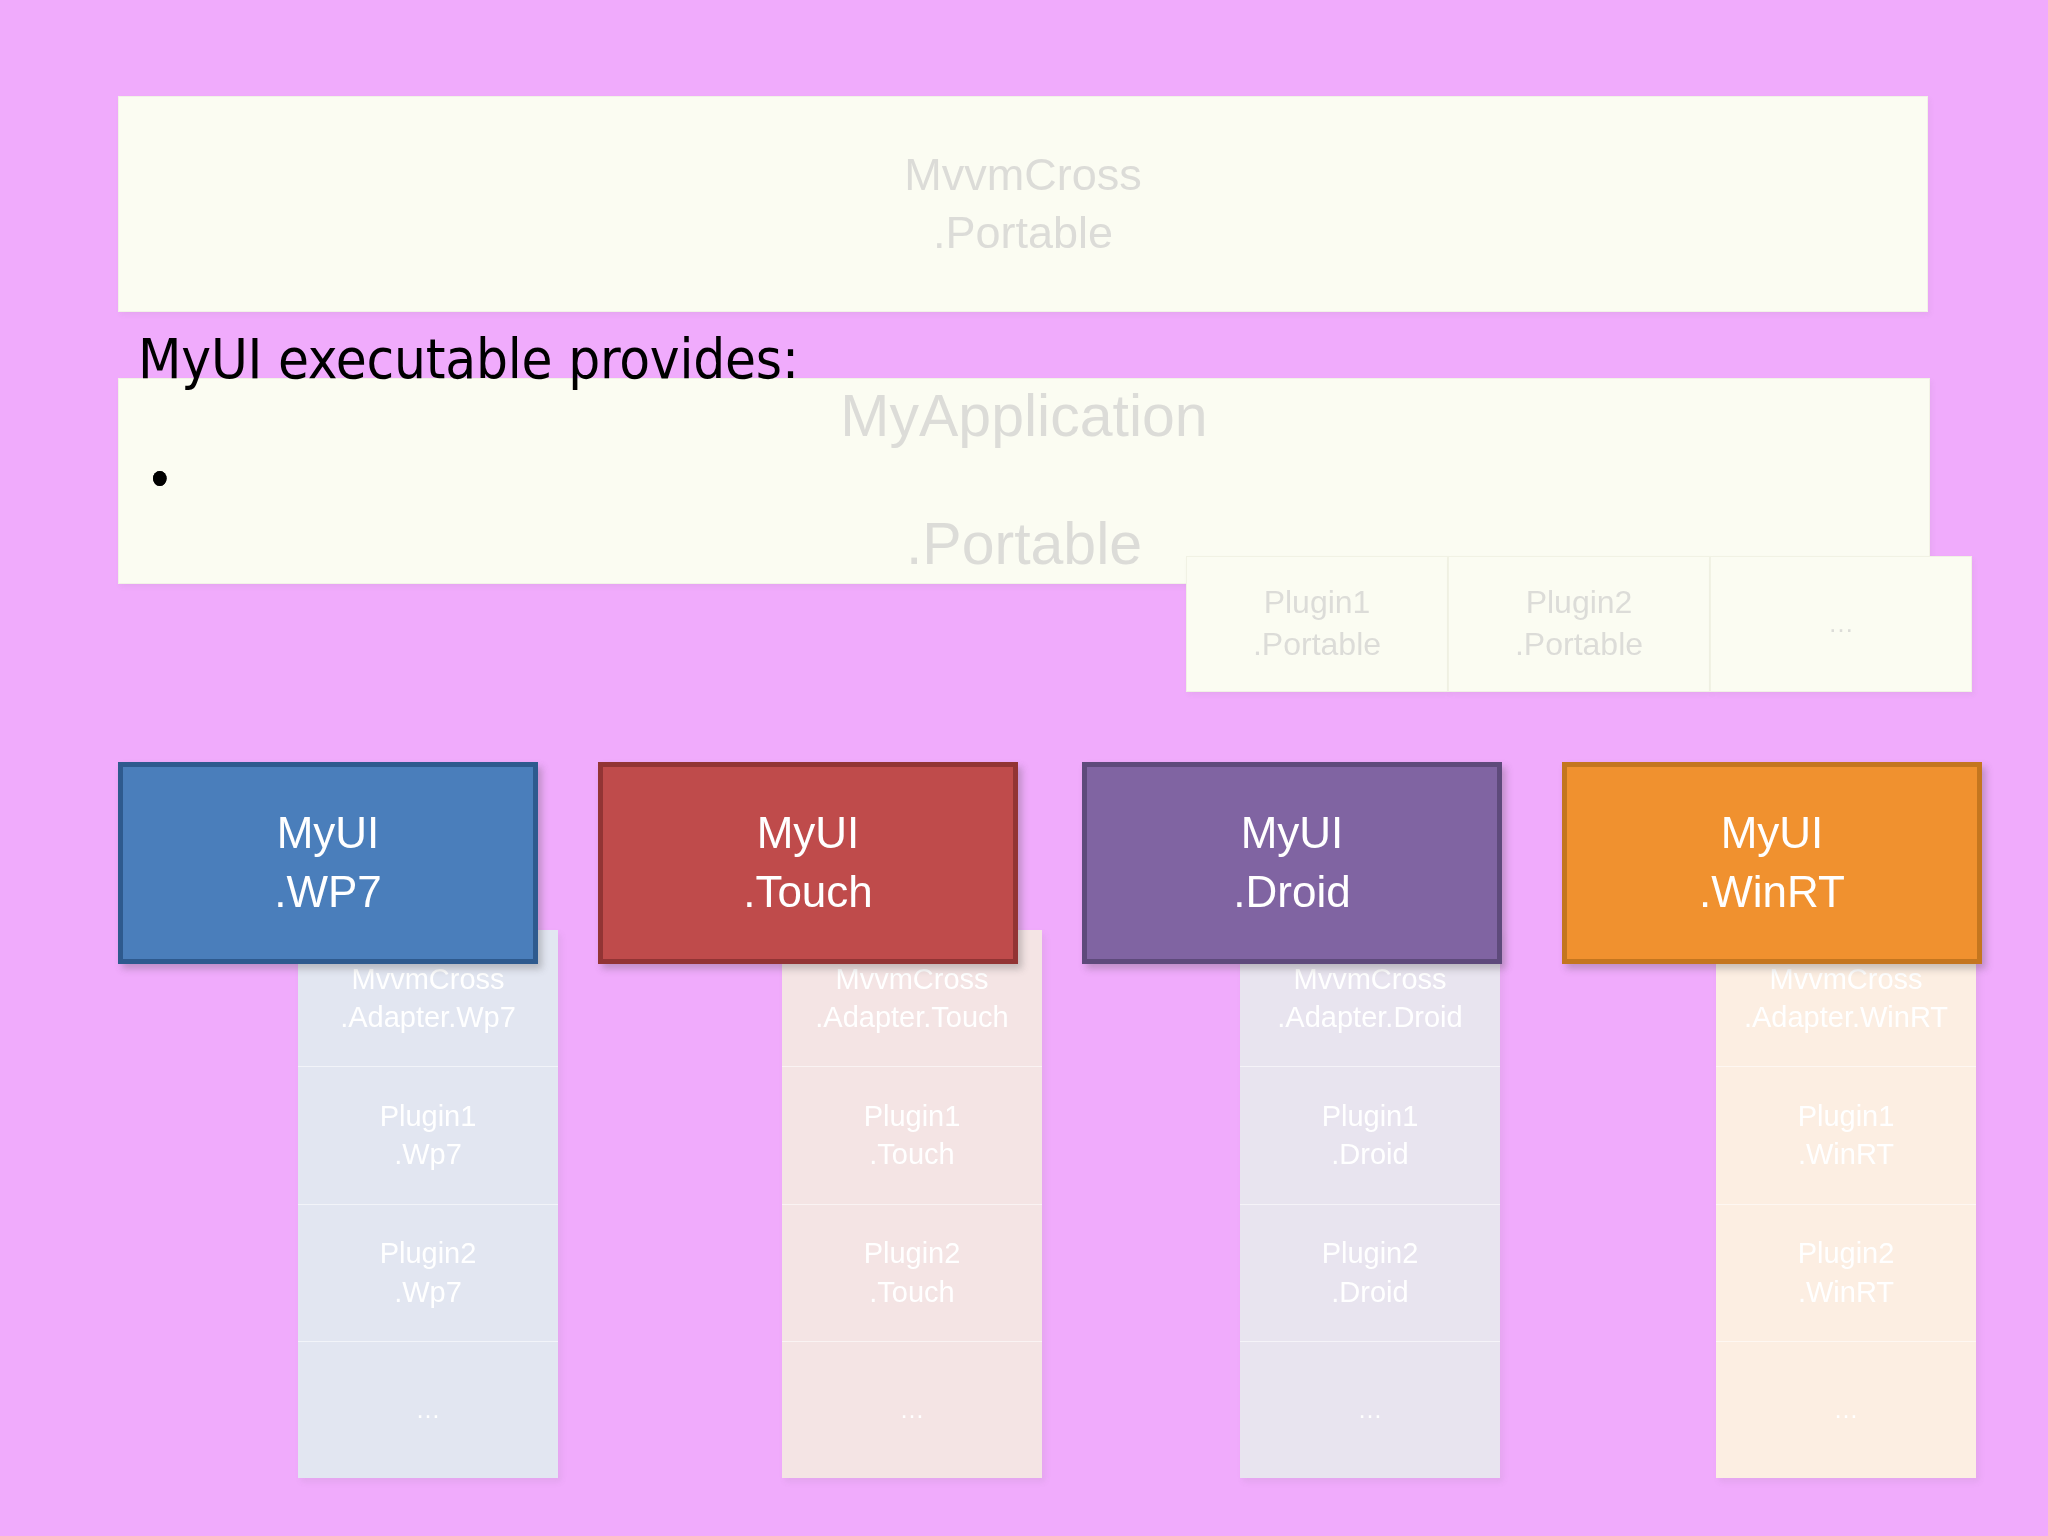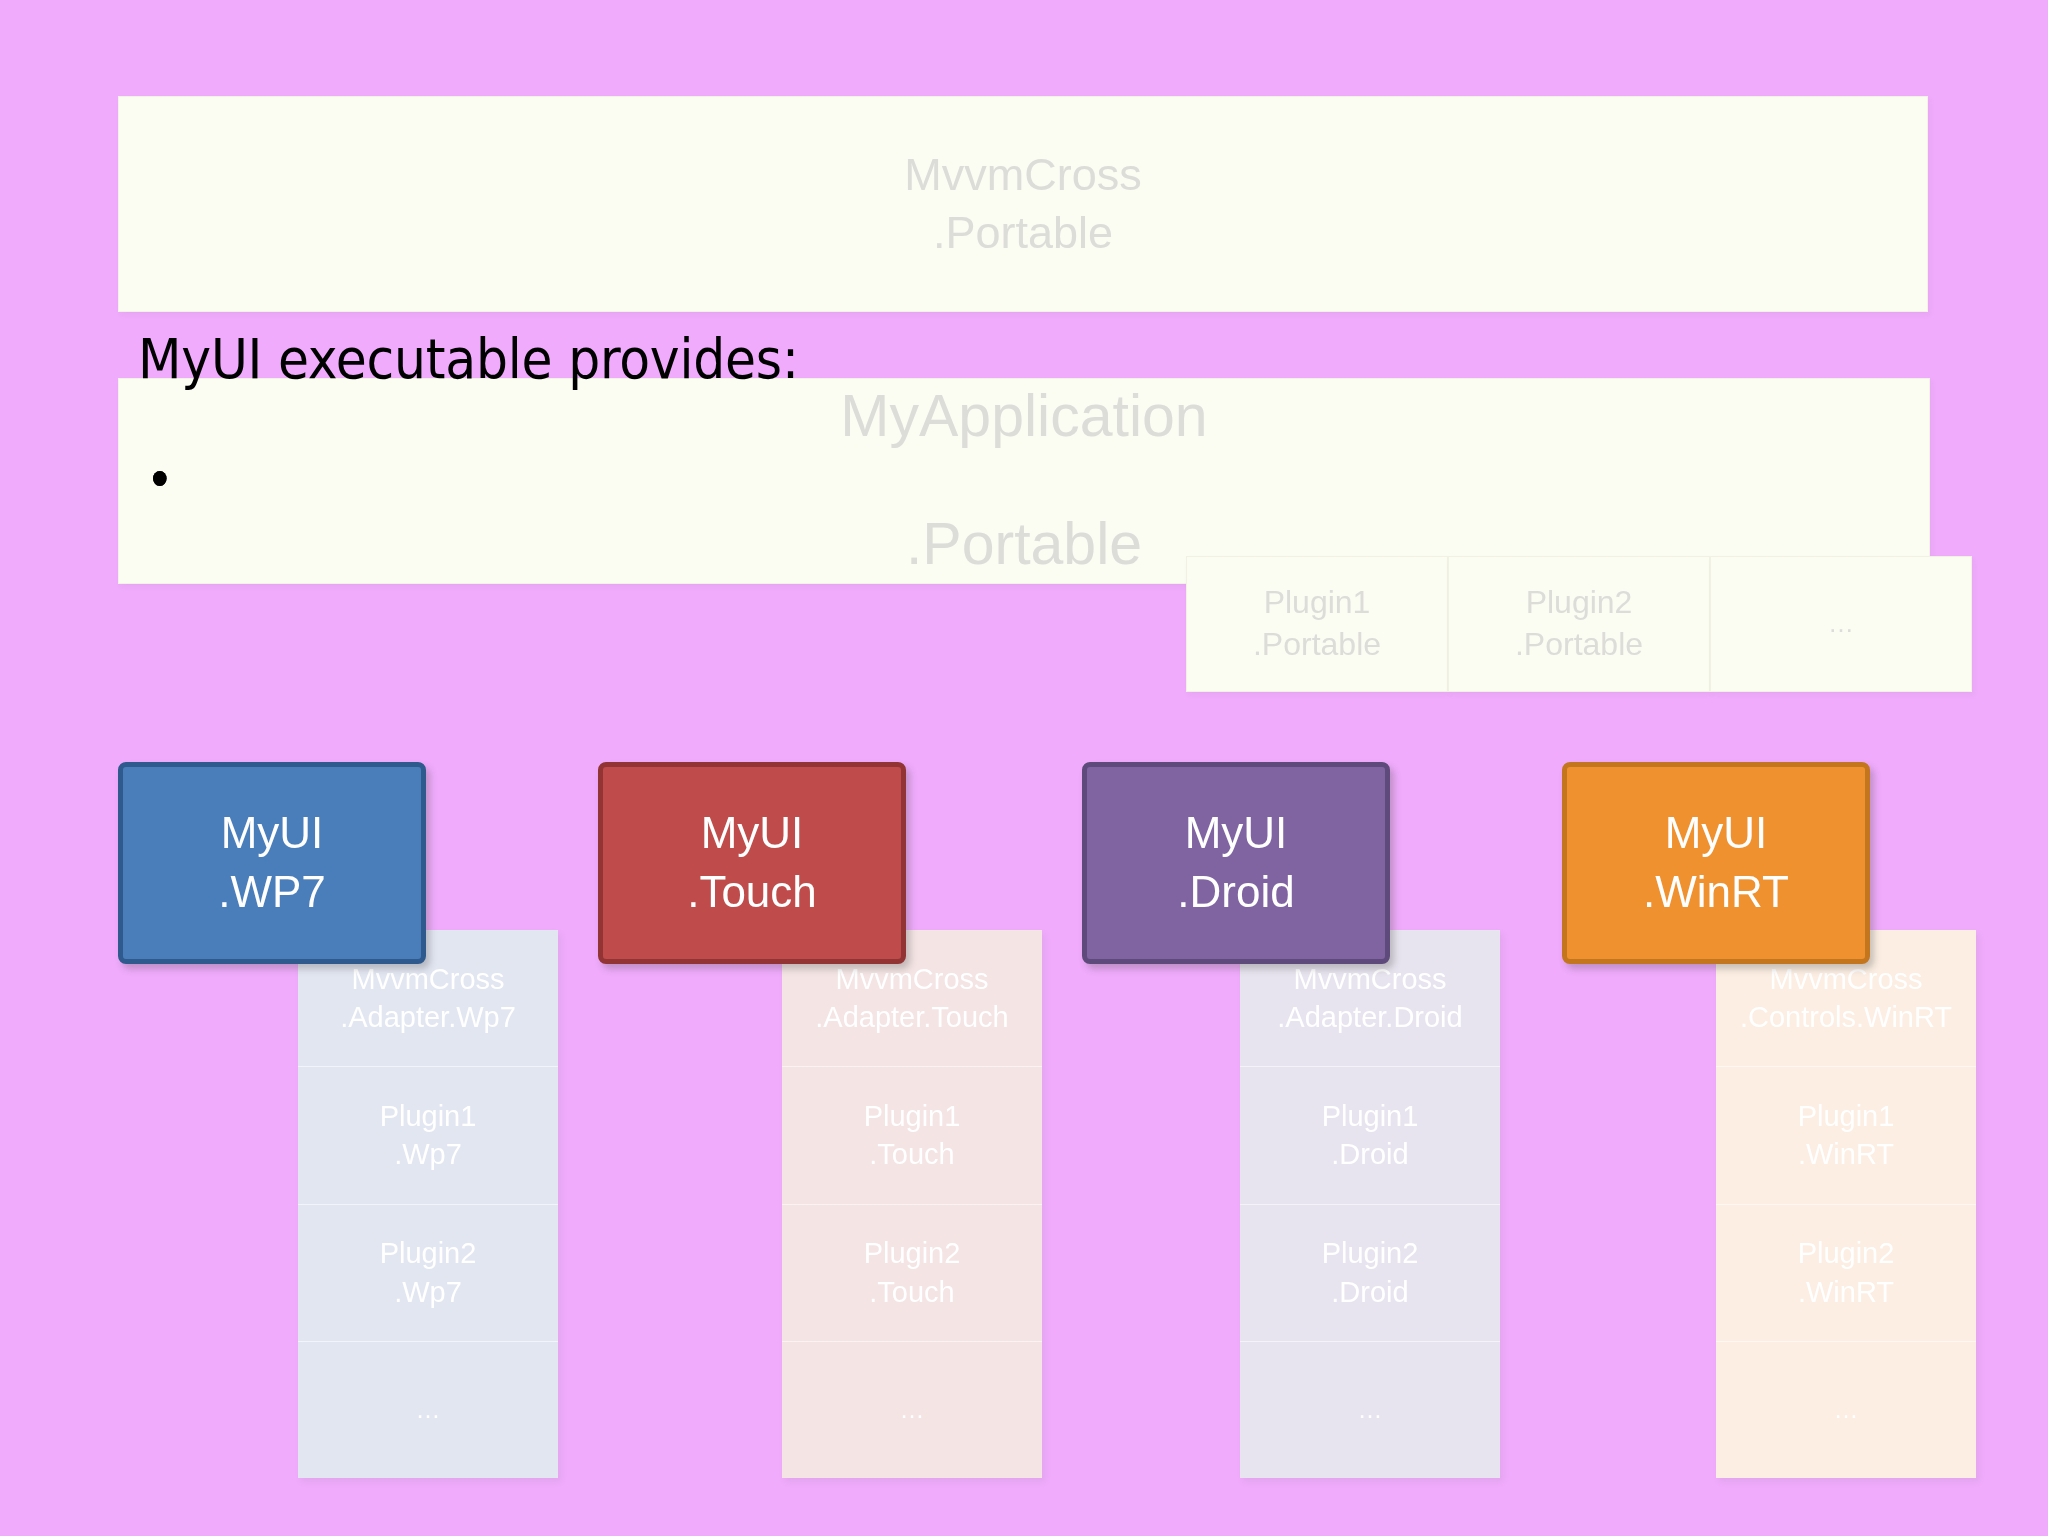--- a/index.html
+++ b/index.html
@@ -115,36 +115,35 @@
     position: absolute;
     left: 8px;
     top: 0.02em;
     font-size: 52px;
     line-height: 1.12;
   }
 
   
   .platform-box {
     position: absolute;
-    width: 308px;
+    width: 420px;
     height: 202px;
     box-sizing: border-box;
     border-width: 5px;
     border-style: solid;
     display: flex;
     flex-direction: column;
     align-items: center;
     justify-content: center;
     color: #ffffff;
     font-size: 44px;
     line-height: 1.34;
     text-align: center;
     box-shadow: 4px 5px 7px rgba(80,80,80,0.30);
     z-index: 6;
-    border-radius: 8px;
   }
   .platform-box .ln { display: block; white-space: nowrap; }
 
   #platform-wp7    { left: 118px;  top: 762px; background: #4a7ebb; border-color: #2e5a8e; }
   #platform-touch  { left: 598px;  top: 762px; background: #bf4b4b; border-color: #923434; }
   #platform-droid  { left: 1082px; top: 762px; background: #8064a2; border-color: #5e4a7b; }
   #platform-winrt  { left: 1562px; top: 762px; background: #f0912f; border-color: #c4761f; }
 
   
   .stack-column {
@@ -276,21 +275,21 @@
       <span class="ln">.Droid</span>
     </div>
     <div class="stack-cell ellipsis">
       <span class="ln">…</span>
     </div>
   </div>
 
   <div class="stack-column" id="stack-winrt">
     <div class="stack-cell">
       <span class="ln">MvvmCross</span>
-      <span class="ln">.Controls.WinRT</span>
+      <span class="ln">.Adapter.WinRT</span>
     </div>
     <div class="stack-cell">
       <span class="ln">Plugin1</span>
       <span class="ln">.WinRT</span>
     </div>
     <div class="stack-cell">
       <span class="ln">Plugin2</span>
       <span class="ln">.WinRT</span>
     </div>
     <div class="stack-cell ellipsis">

